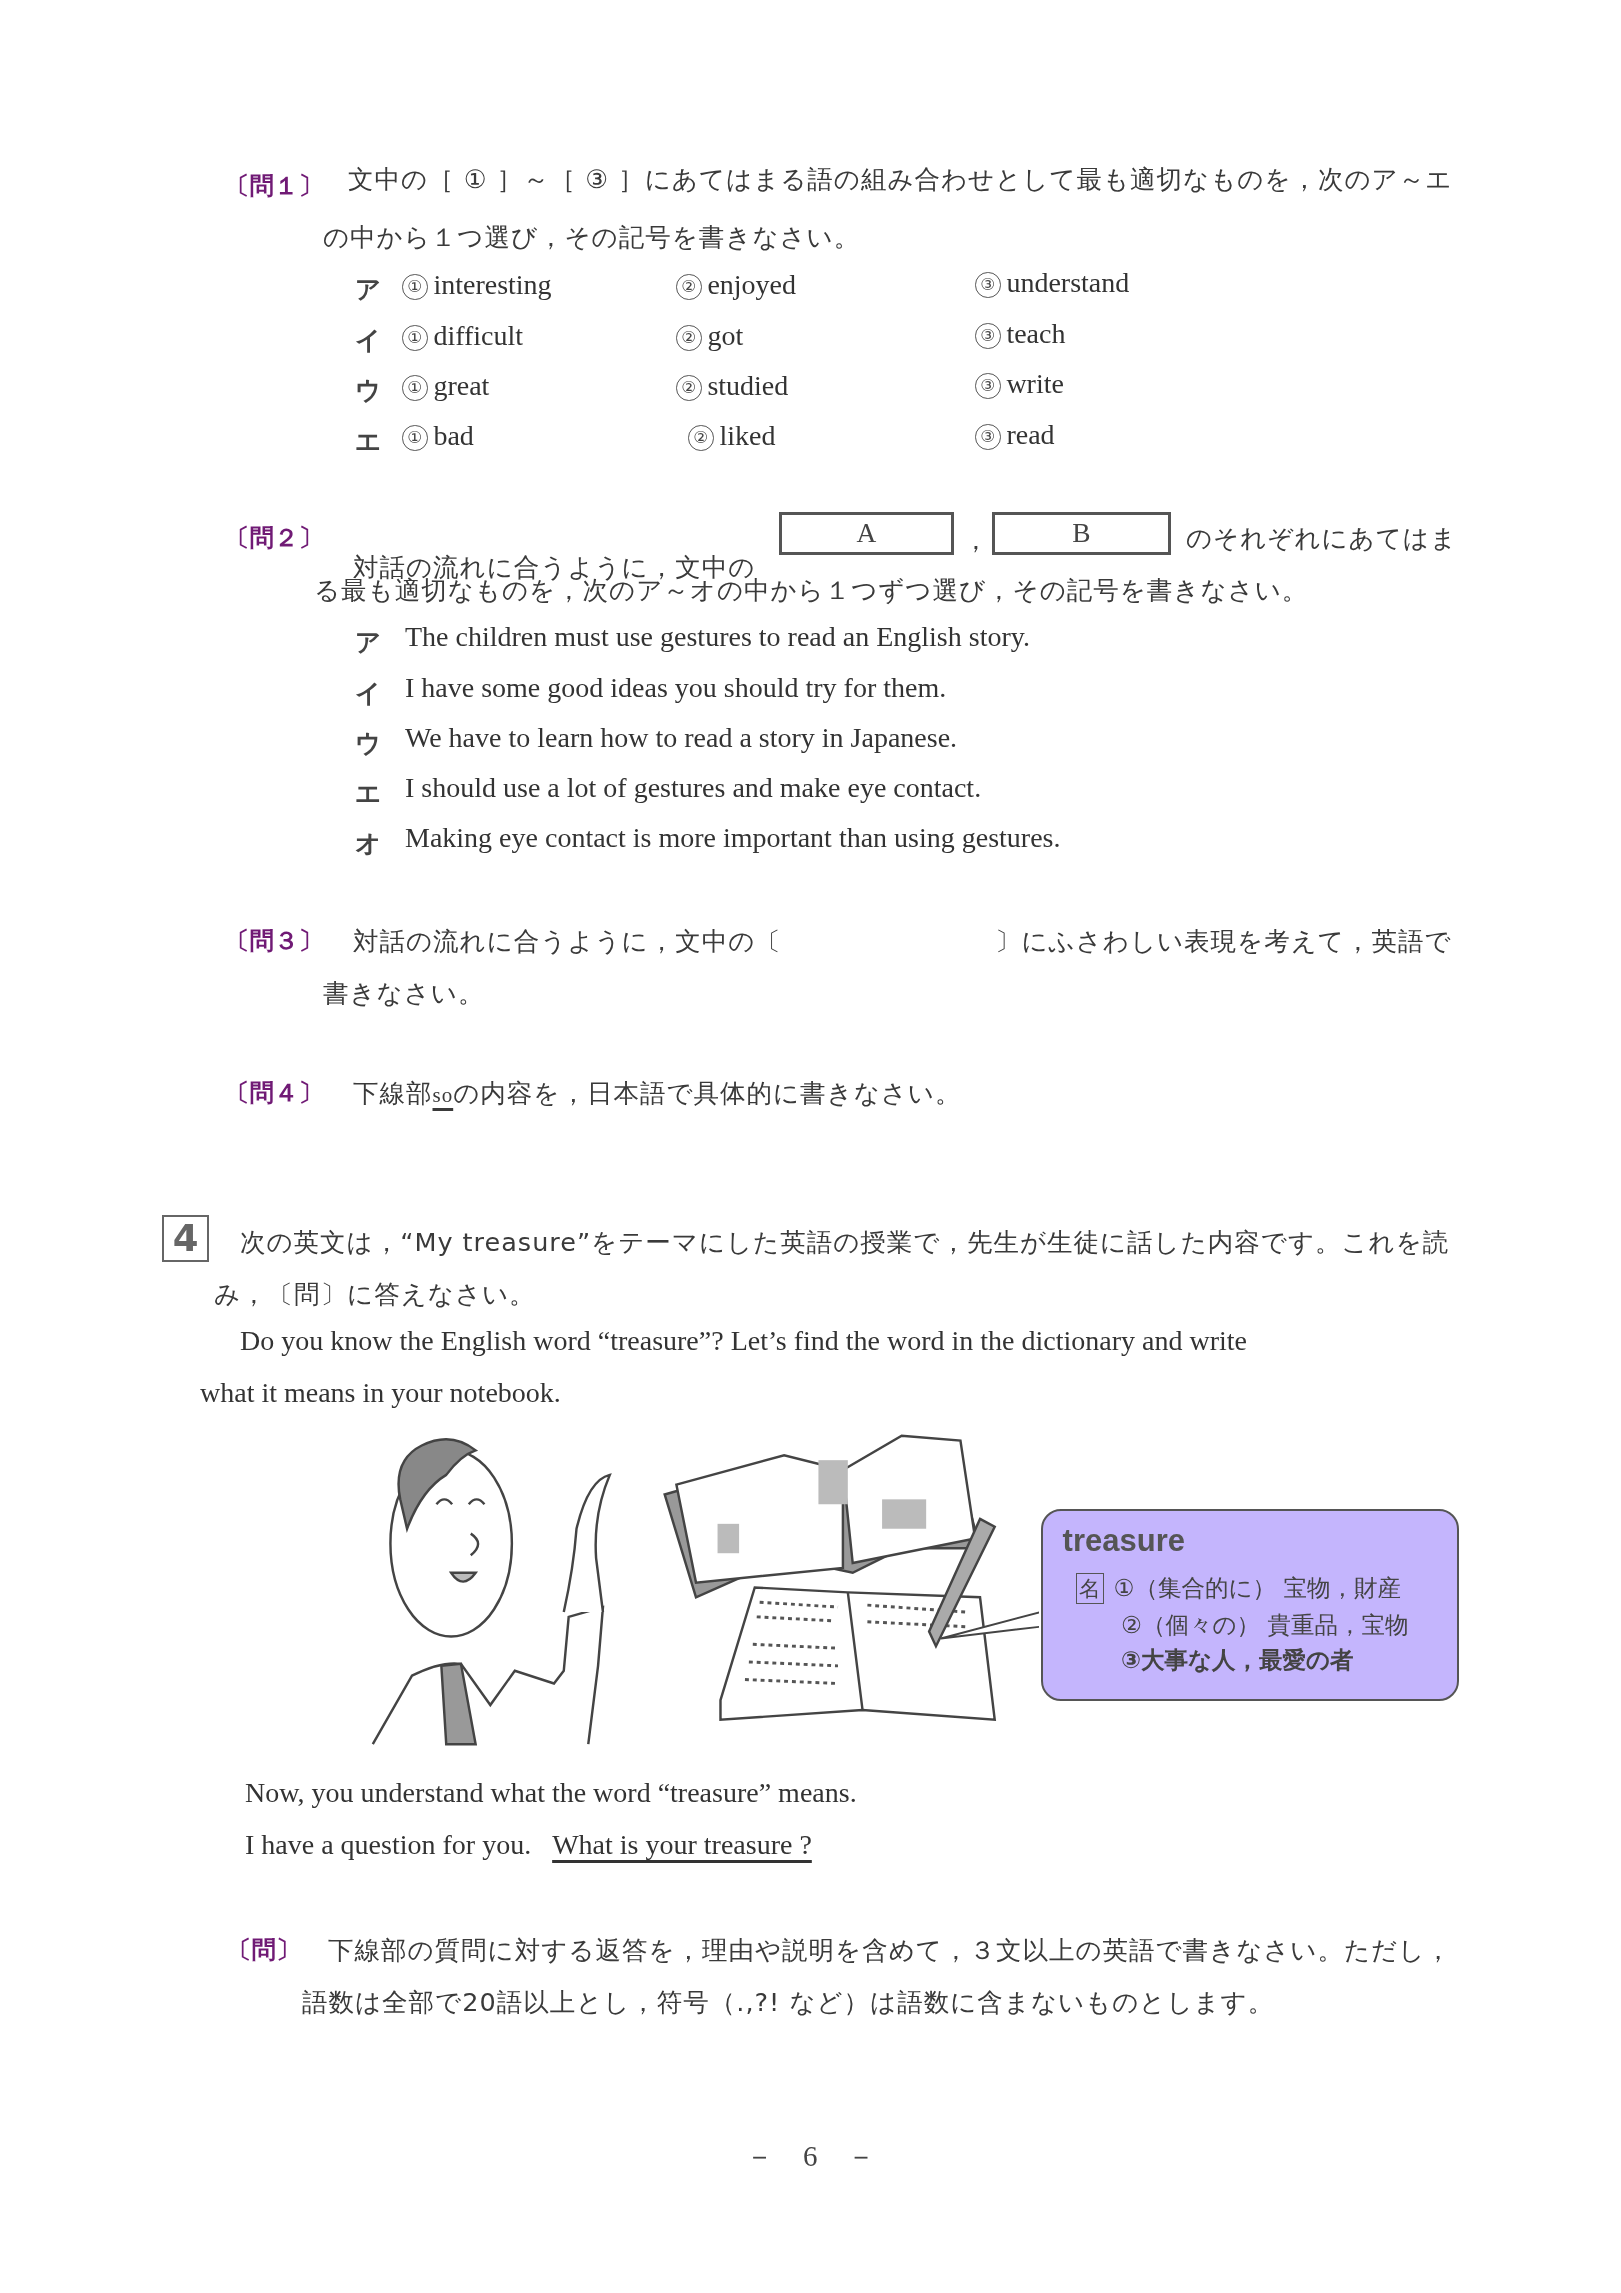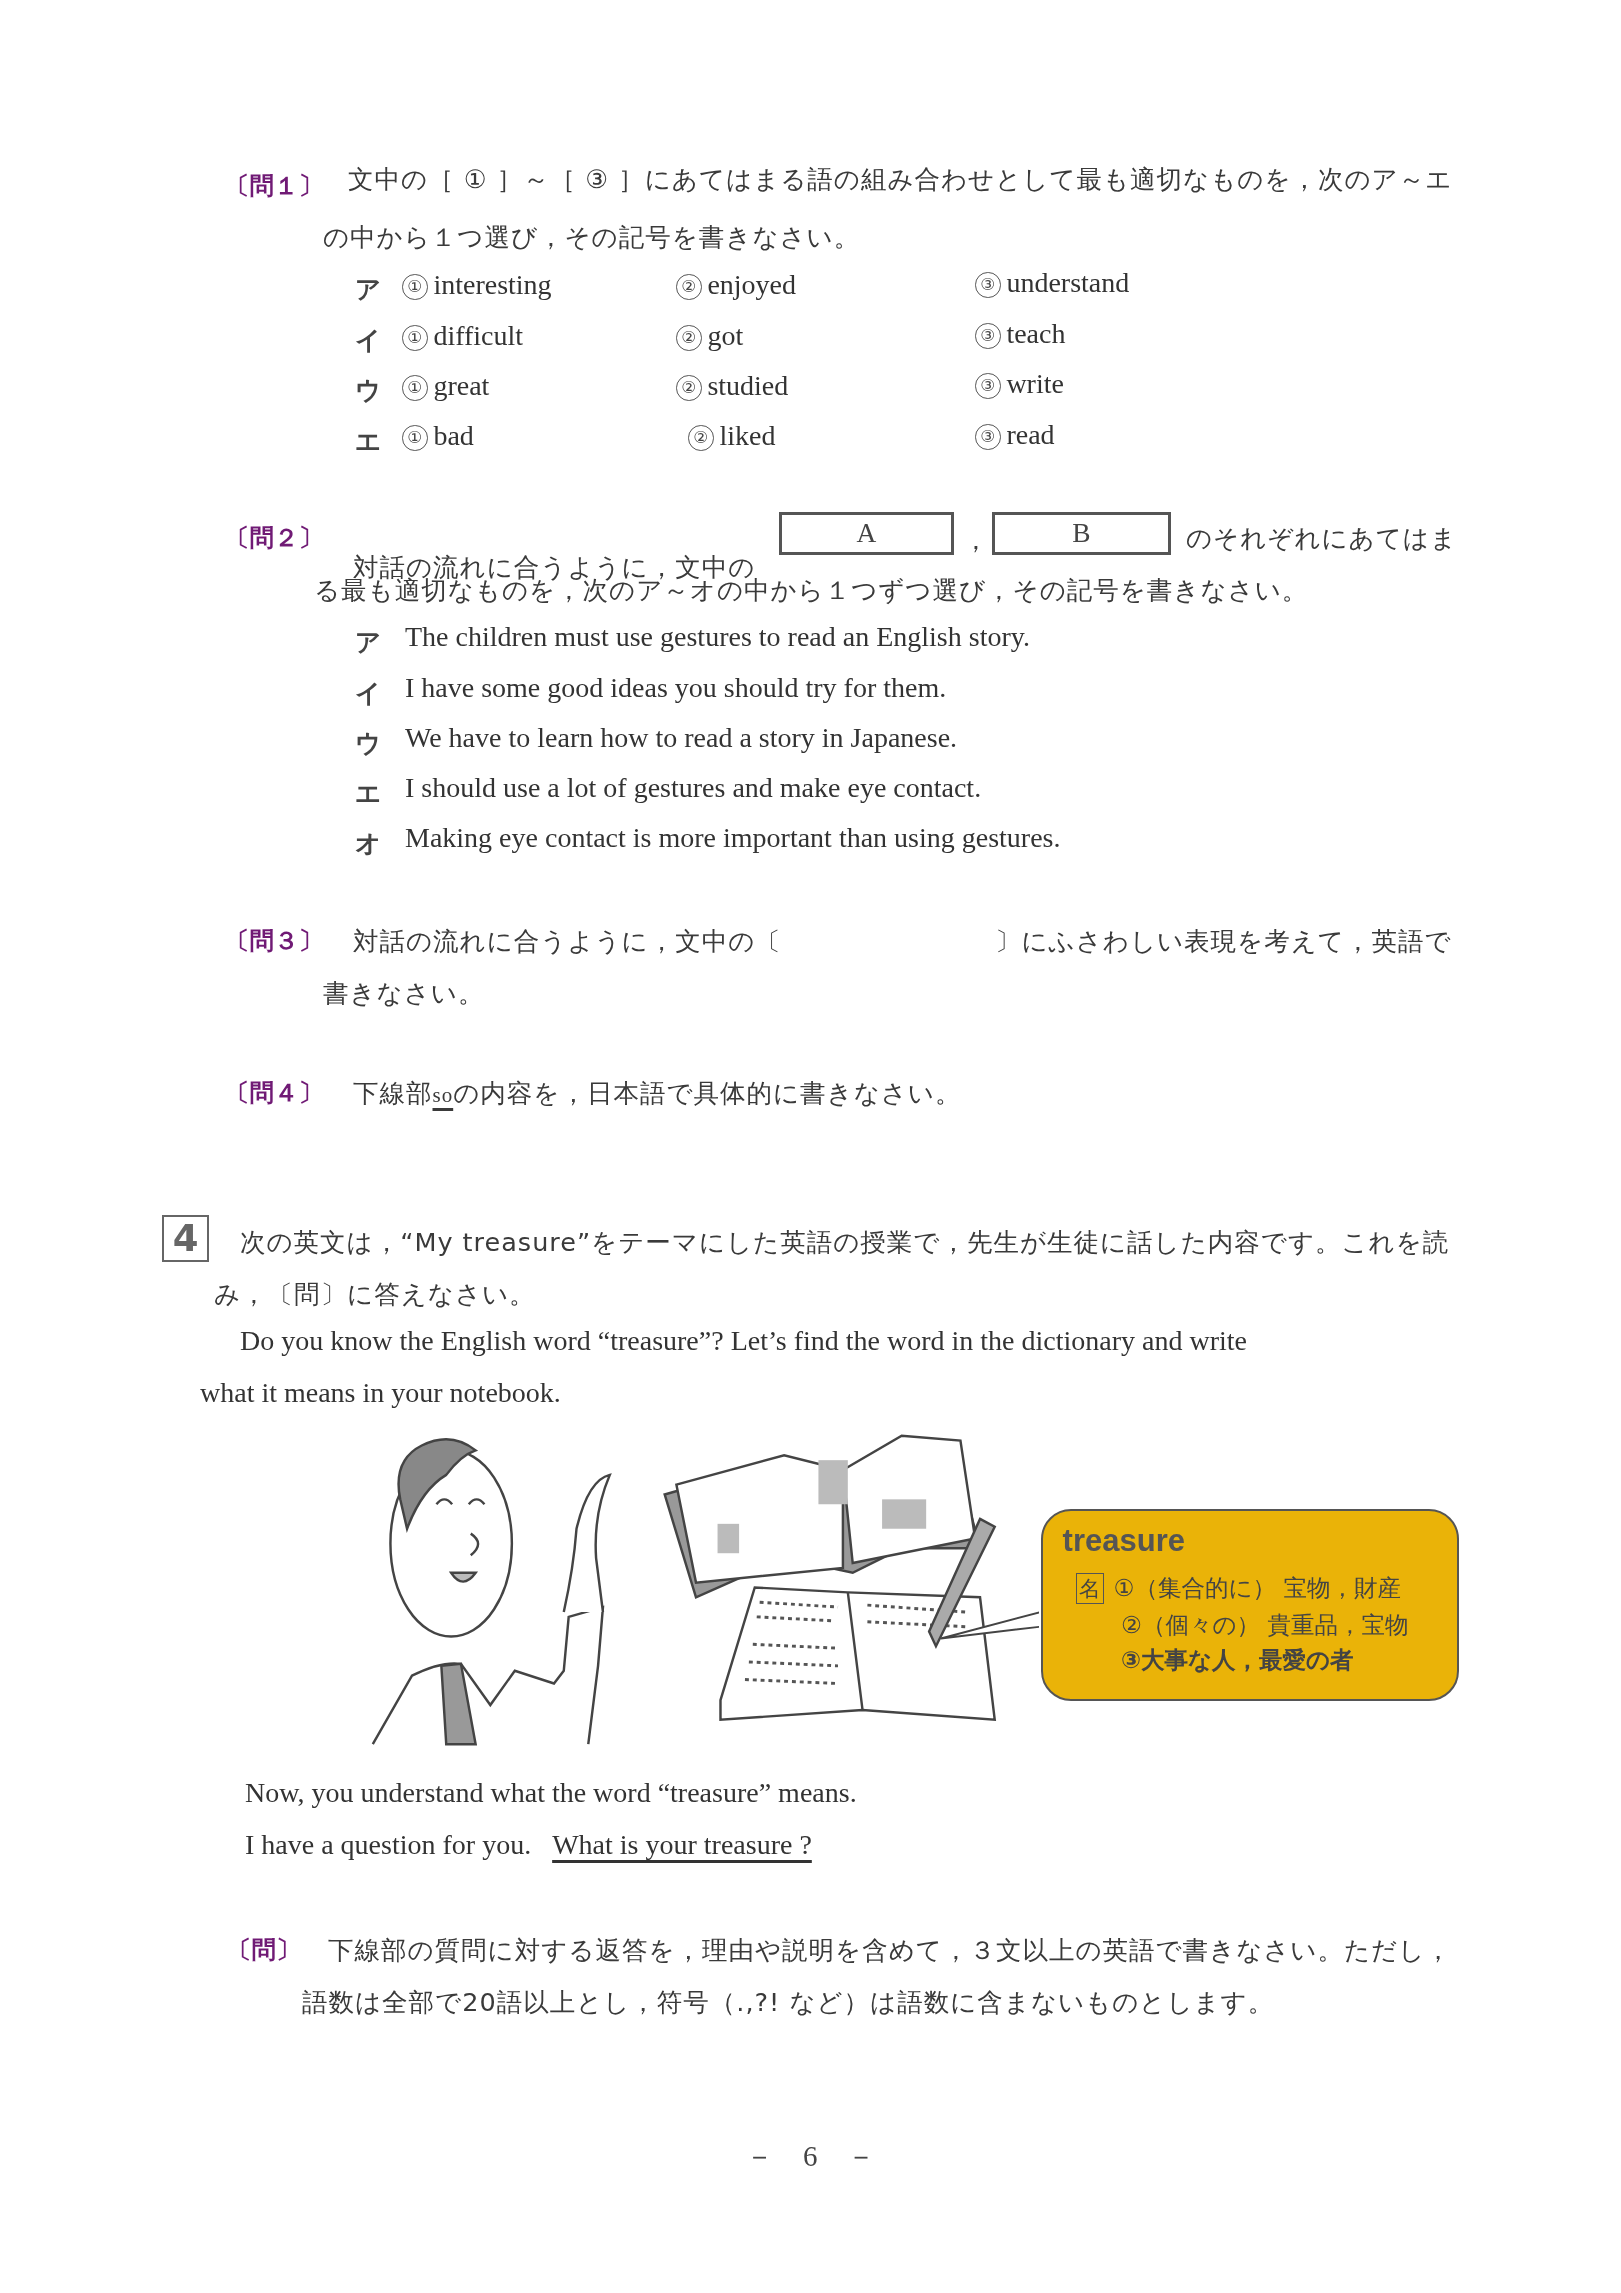--- a/index.html
+++ b/index.html
@@ -13,21 +13,21 @@
   .circ { display:inline-block; width:23.5px; height:23.5px; border:1.5px solid #555; border-radius:50%;
           font-size:16.7px; line-height:23.5px; text-align:center; margin-right:5.9px; vertical-align:2px;
           font-family:"DejaVu Sans","Liberation Sans",sans-serif; color:#444; }
   .blankbox { position:absolute; border:3.9px solid #555; background:#fff; text-align:center;
               font-family:"Liberation Serif",serif; font-size:27.4px; line-height:37px; color:#444; }
   .secnum { position:absolute; left:162px; top:1215px; width:43px; height:43px; border:2px solid #666;
             font-family:"DejaVu Sans","Liberation Sans",sans-serif; font-weight:bold; font-size:37px;
             color:#666; text-align:center; line-height:43px; }
   .ul { text-decoration:underline; text-decoration-thickness:2.9px; text-underline-offset:5.9px; }
   .dict { position:absolute; left:1041px; top:1509px; width:414px; height:188px; border:2px solid #555;
-          border-radius:30px; background:#eab308; }
+          border-radius:20px; background:#c4b5fd; }
   .dict-head { position:absolute; left:19.6px; top:11.8px; font-family:"Liberation Sans","DejaVu Sans",sans-serif;
                font-weight:bold; font-size:31px; color:#555; }
   .dict-line { position:absolute; font-family:"DejaVu Sans","Liberation Sans",sans-serif; font-size:23.5px; color:#444; }
   .noun-tag { display:inline-block; border:1.5px solid #555; padding:0 2px; margin-right:9.8px; font-size:21.6px; }
   .pagenum { font-family:"Liberation Serif",serif; font-size:29px; color:#444; }
 </style>
 </head>
 <body>
 
 <div class="abs qlabel" style="left:225px;top:169px;">〔問１〕</div>

